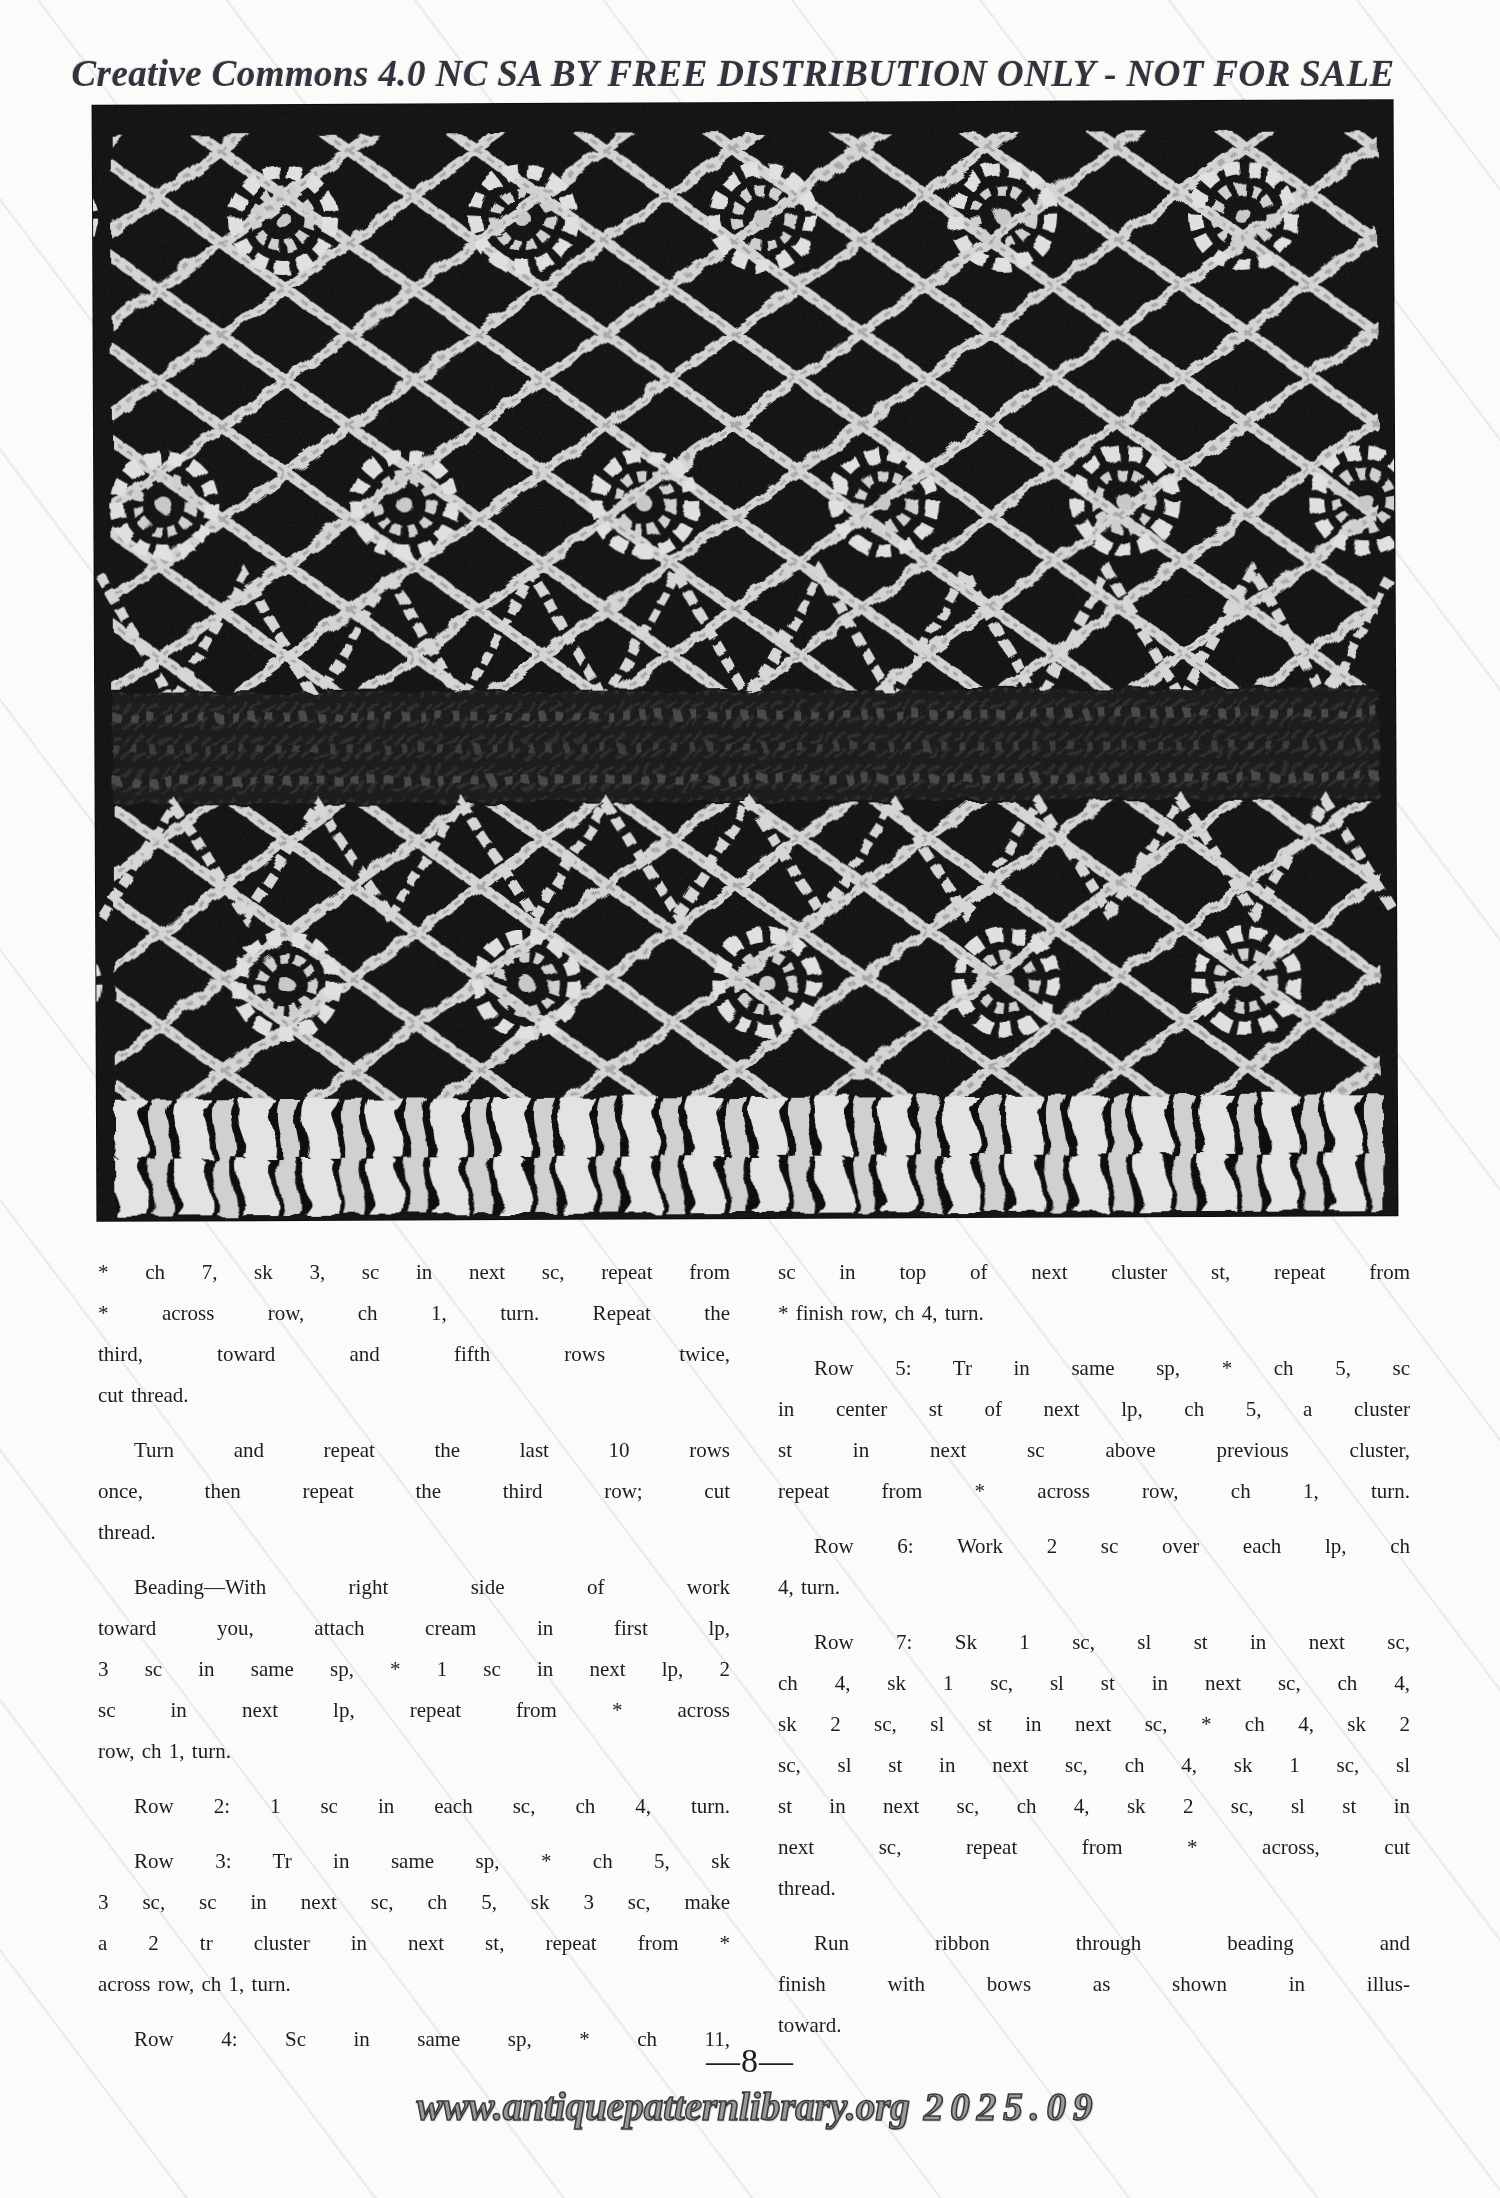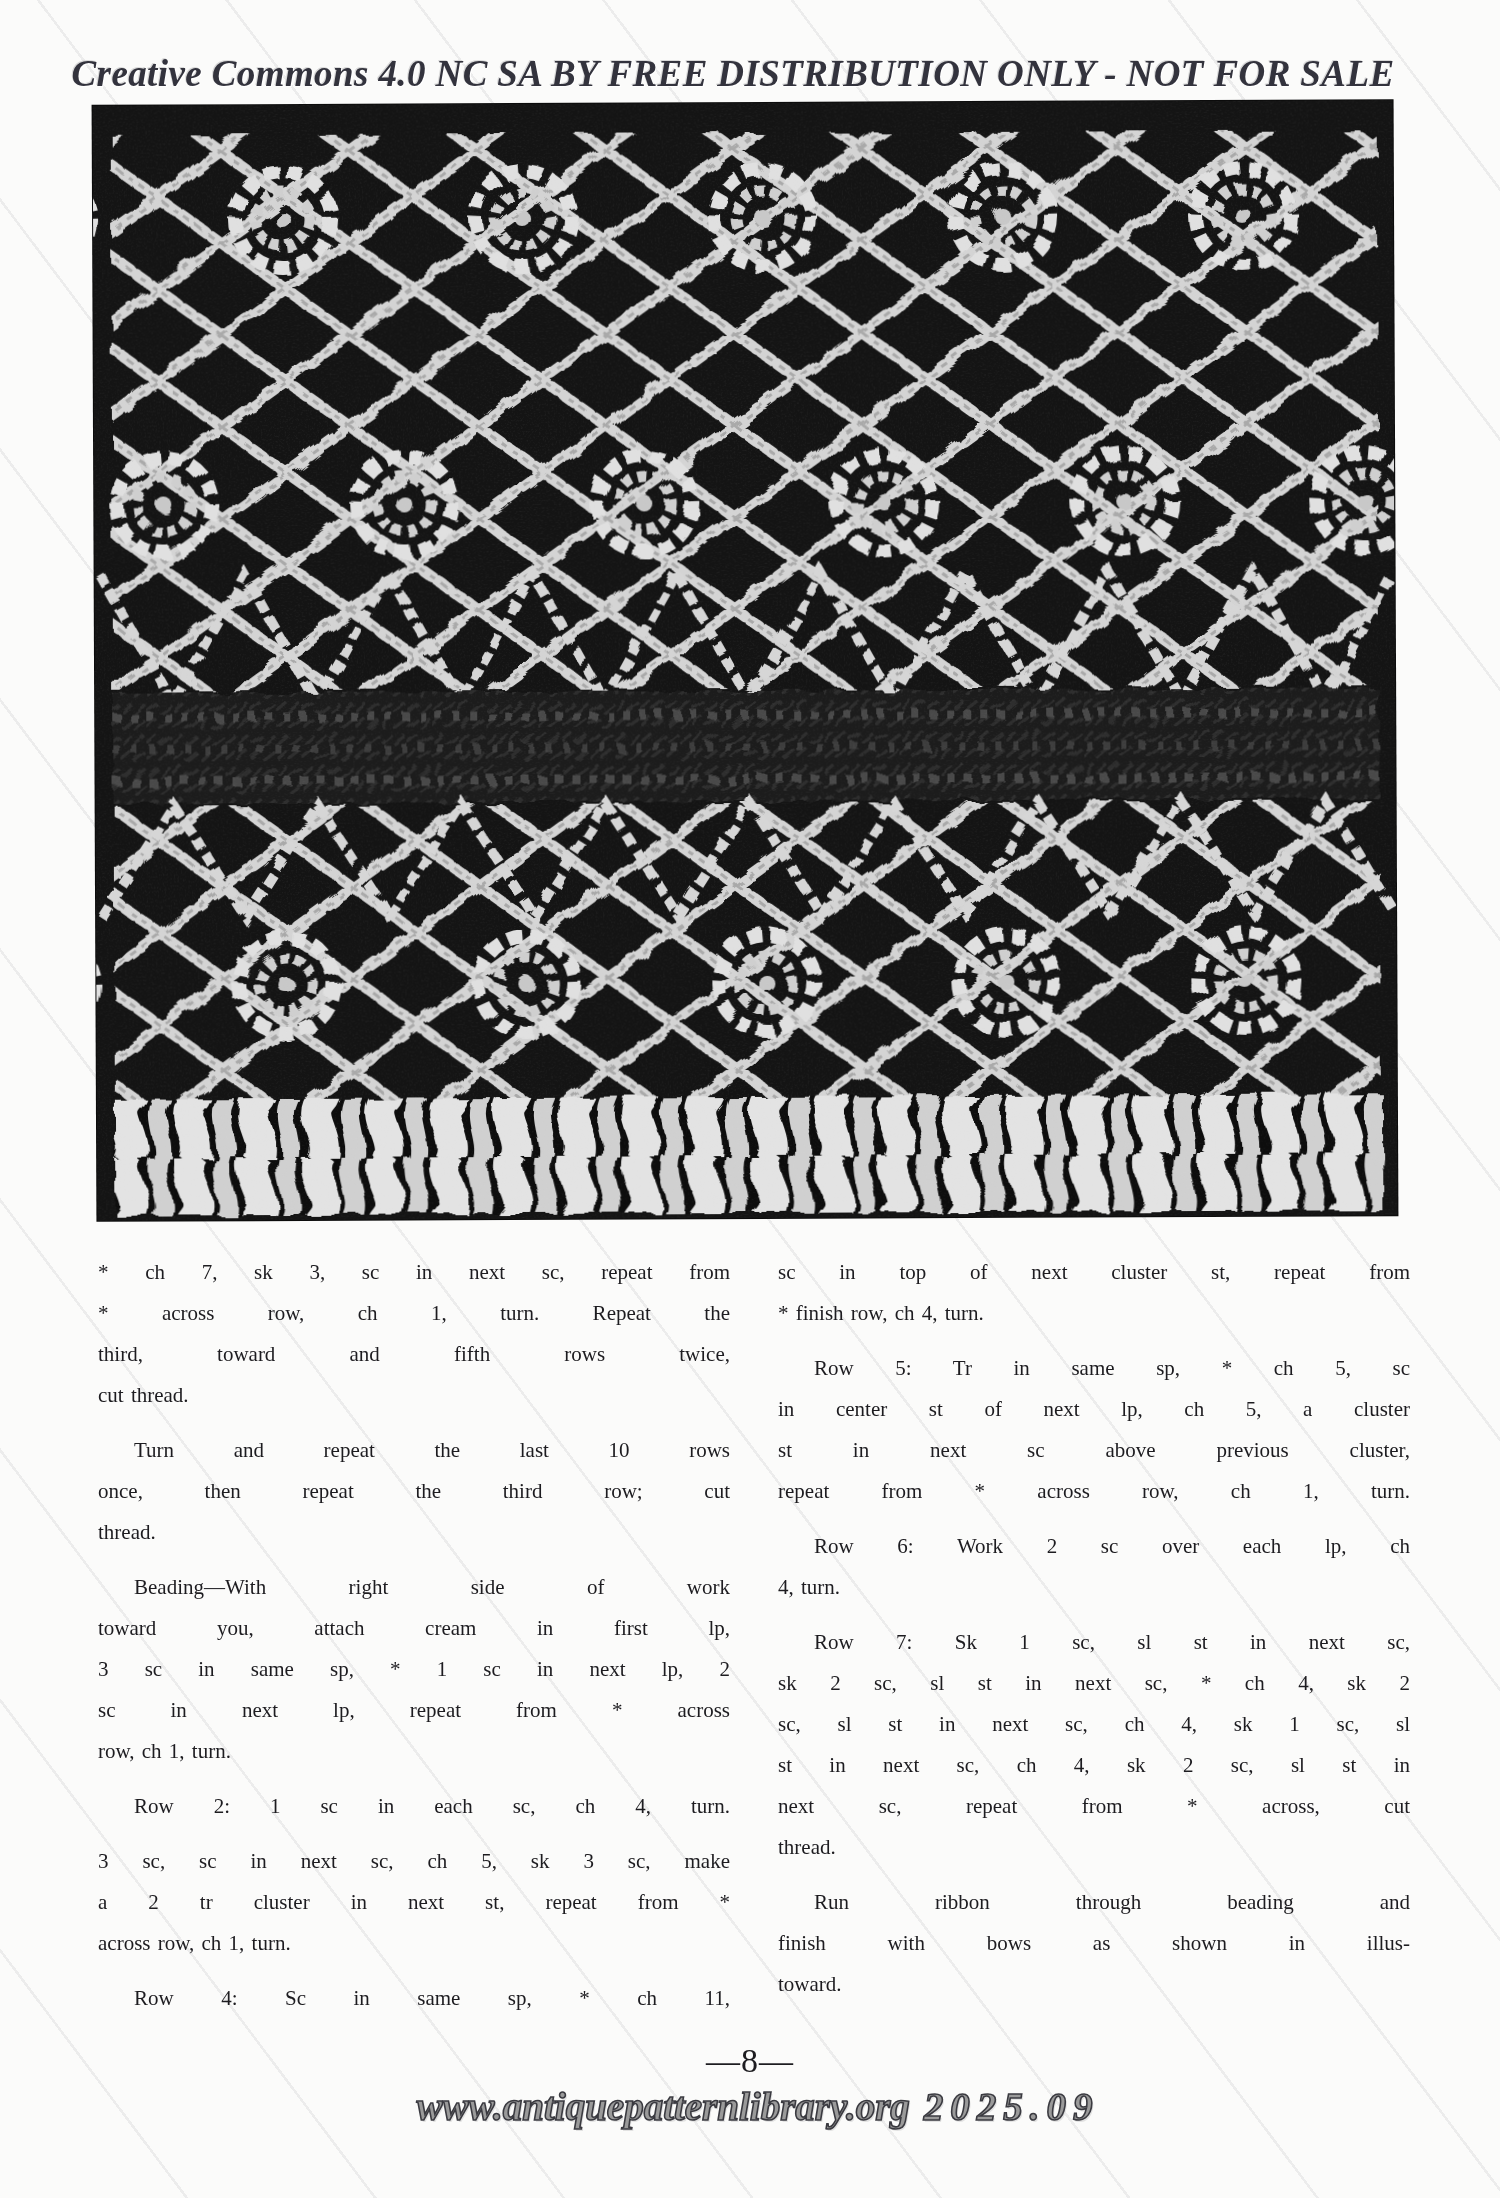--- a/index.html
+++ b/index.html
@@ -175,20 +175,21 @@
       <div class="ln j ind">Beading—With right side of work</div>
       <div class="ln j">toward you, attach cream in first lp,</div>
       <div class="ln j">3 sc in same sp, * 1 sc in next lp, 2</div>
       <div class="ln j">sc in next lp, repeat from * across</div>
       <div class="ln">row, ch 1, turn.</div>
     </div>
     <div class="para">
       <div class="ln j ind">Row 2: 1 sc in each sc, ch 4, turn.</div>
     </div>
     <div class="para">
+      <div class="ln j ind">Row 3: Tr in same sp, * ch 5, sk</div>
       <div class="ln j">3 sc, sc in next sc, ch 5, sk 3 sc, make</div>
       <div class="ln j">a 2 tr cluster in next st, repeat from *</div>
       <div class="ln">across row, ch 1, turn.</div>
     </div>
     <div class="para">
       <div class="ln j ind">Row 4: Sc in same sp, * ch 11,</div>
     </div>
   </div>
 <div class="col col-right">
     <div class="para">
@@ -200,20 +201,21 @@
       <div class="ln j">in center st of next lp, ch 5, a cluster</div>
       <div class="ln j">st in next sc above previous cluster,</div>
       <div class="ln j">repeat from * across row, ch 1, turn.</div>
     </div>
     <div class="para">
       <div class="ln j ind">Row 6: Work 2 sc over each lp, ch</div>
       <div class="ln">4, turn.</div>
     </div>
     <div class="para">
       <div class="ln j ind">Row 7: Sk 1 sc, sl st in next sc,</div>
+      <div class="ln j">ch 4, sk 1 sc, sl st in next sc, ch 4,</div>
       <div class="ln j">sk 2 sc, sl st in next sc, * ch 4, sk 2</div>
       <div class="ln j">sc, sl st in next sc, ch 4, sk 1 sc, sl</div>
       <div class="ln j">st in next sc, ch 4, sk 2 sc, sl st in</div>
       <div class="ln j">next sc, repeat from * across, cut</div>
       <div class="ln">thread.</div>
     </div>
     <div class="para">
       <div class="ln j ind">Run ribbon through beading and</div>
       <div class="ln j">finish with bows as shown in illus-</div>
       <div class="ln">toward.</div>

